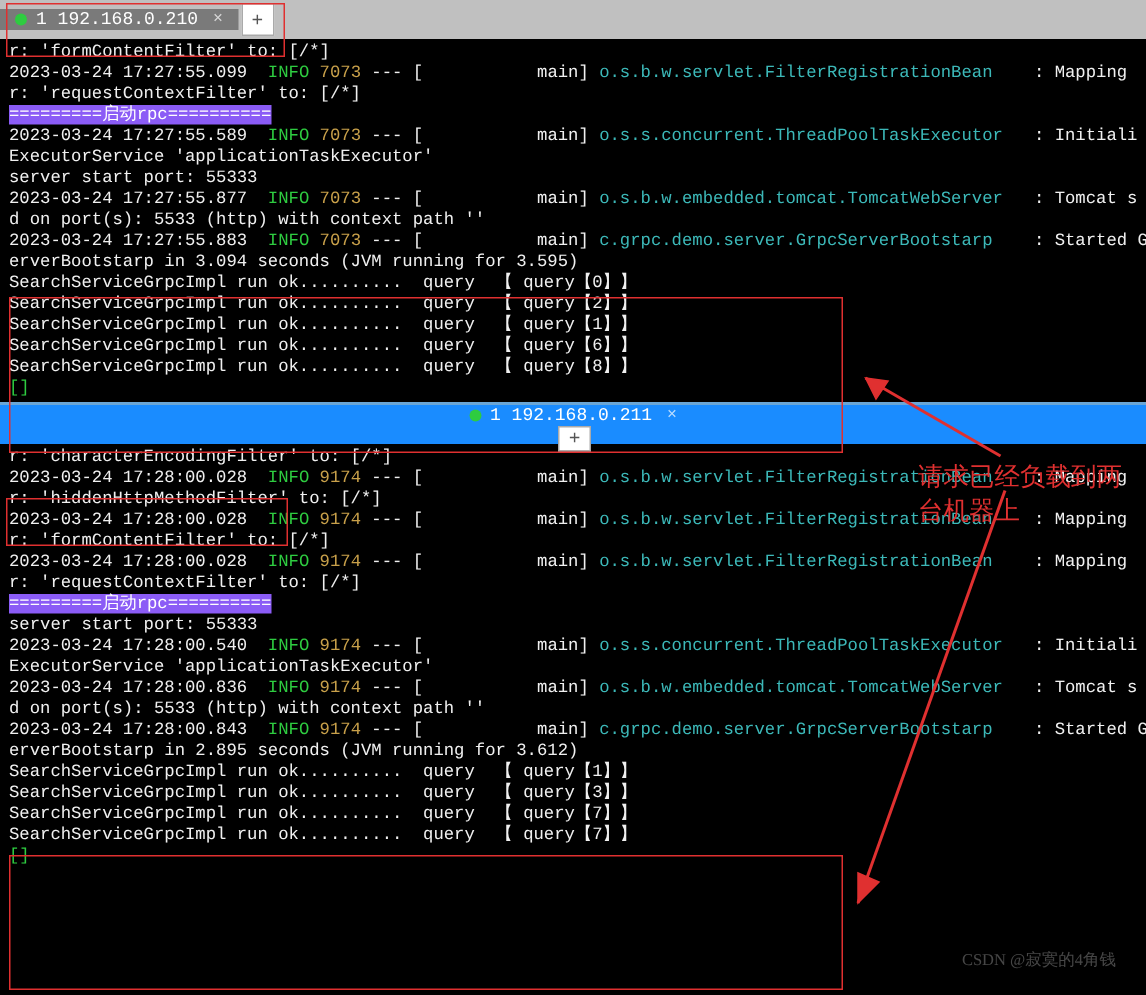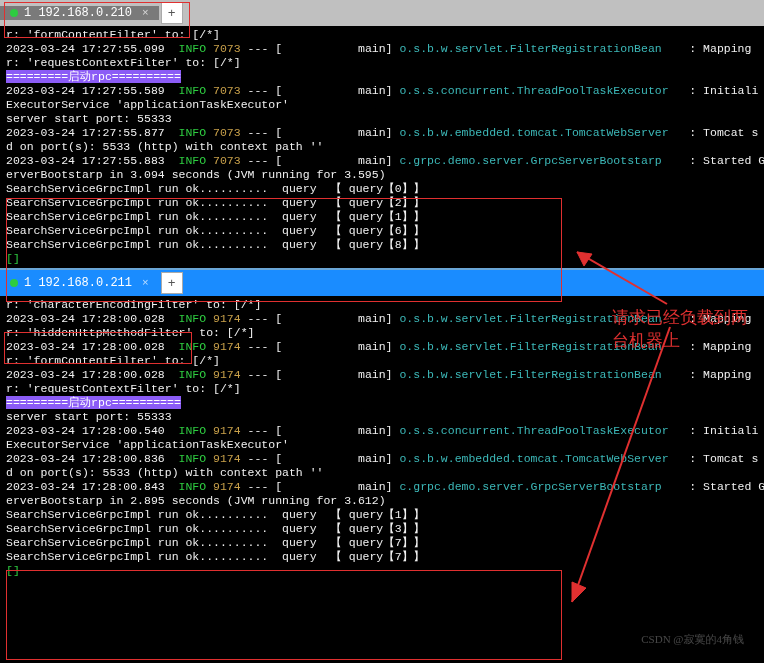--- a/index.html
+++ b/index.html
@@ -1,19 +1,19 @@
 <!DOCTYPE html>
 <html><head>
 <meta charset="utf-8">
 <style>
 * { margin: 0; padding: 0; box-sizing: border-box; }
 body { font-family: Consolas, "Courier New", monospace; font-size: 12px; background: #000; width: 764px; height: 663px; position: relative; overflow: hidden; }
 .tab-bar { display: flex; align-items: center; height: 26px; background: #e8e8e8; }
 .tab-bar.top { background: #c0c0c0; }
-.tab-bar.blue { background: #1a8cff; color: #fff; }
+.tab-bar.blue { background: #1a8cff; color: #fff; flex-direction: column; }
 .tab { display: flex; align-items: center; padding: 0 10px; gap: 6px; position: relative; }
 .tab.active-gray { background: #7a7a7a; color: #fff; }
 .tab.active-blue { background: #1a8cff; color: #fff; }
 .dot { width: 8px; height: 8px; border-radius: 50%; background: #2ecc40; display: inline-block; }
 .tab-label { font-size: 12px; }
 .tab-close { font-size: 11px; opacity: 0.7; margin-left: 4px; }
 .plus-btn { width: 22px; height: 22px; display: flex; align-items: center; justify-content: center; background: #fff; border: 1px solid #aaa; margin-left: 2px; font-size: 13px; color: #555; }
 .terminal { background: #000; color: #ccc; padding: 2px 6px; line-height: 14px; font-size: 11.5px; white-space: pre; }
 .g { color: #2ecc40; }
 .y { color: #c8a04a; }

